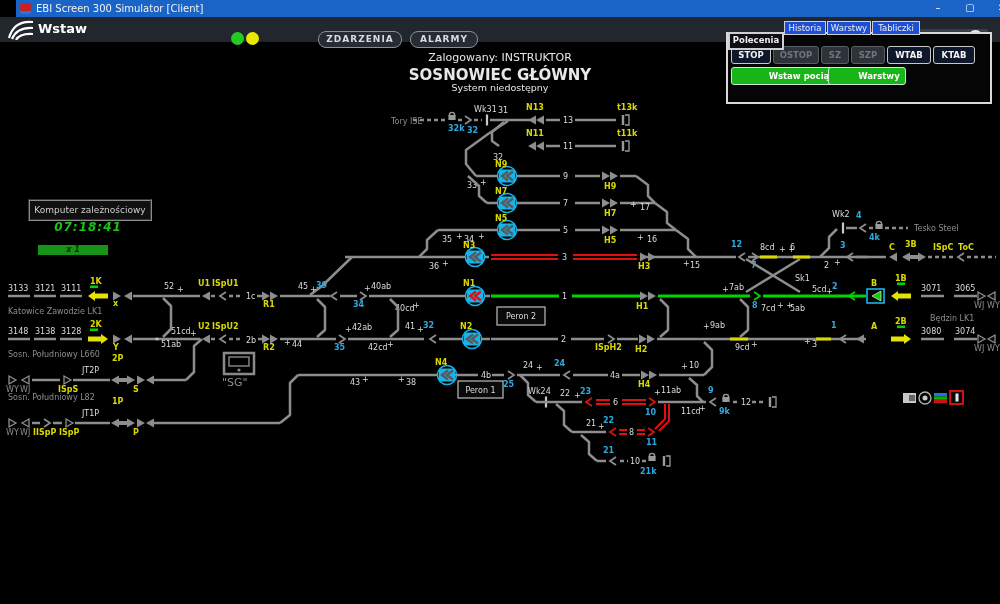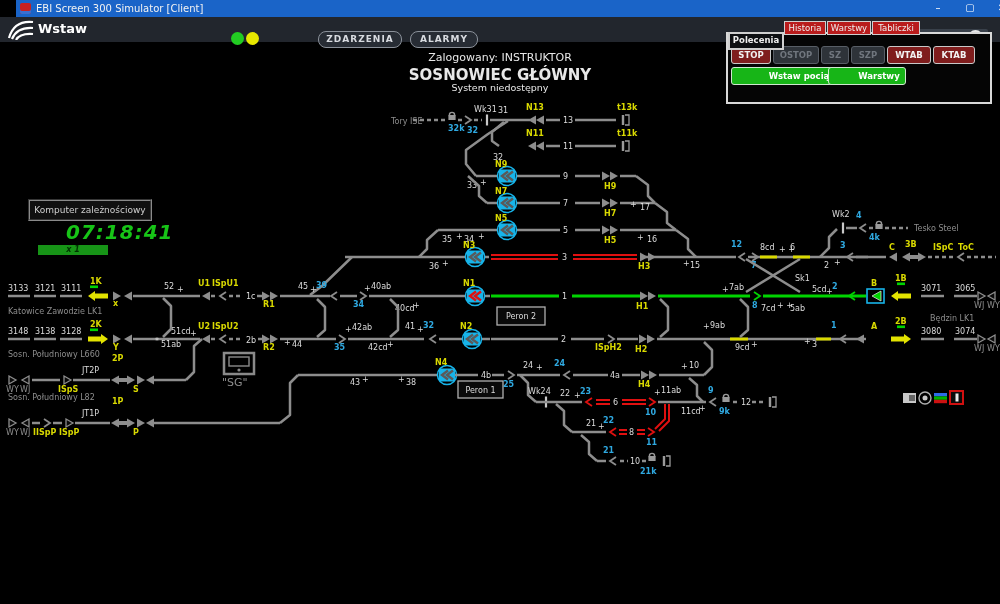--- a/index.html
+++ b/index.html
@@ -17,35 +17,35 @@
   .dot{position:absolute;top:15px;width:13px;height:13px;border-radius:50%;}
   .tb-btn{position:absolute;top:14px;height:15px;border:1px solid #8a9099;border-radius:8px;background:#272c34;
     color:#d8dbe0;font-size:9px;font-weight:bold;letter-spacing:1px;text-align:center;line-height:15px;}
   #userbar{position:absolute;left:852px;top:12px;width:136px;height:18px;background:#39404a;border-radius:2px;}
   #userbar .uname{position:absolute;left:24px;top:4px;color:#38d538;font-size:9px;font-weight:bold;letter-spacing:1px;}
   #userbar .uavatar{position:absolute;right:5px;top:1px;width:15px;height:15px;border-radius:50%;background:#e8e8e8;}
   #userbar .uavatar:after{content:"";position:absolute;left:4.5px;top:2.5px;width:6px;height:6px;border-radius:50%;background:#39404a;}
   #userbar .uavatar:before{content:"";position:absolute;left:2.5px;top:9px;width:10px;height:6px;border-radius:5px 5px 0 0;background:#39404a;}
   
   #cmdpanel{position:absolute;left:726px;top:32px;width:262px;height:68px;background:#050505;border:2px solid #d8d8d8;z-index:5;}
-  .tab{position:absolute;height:12px;background:#b91c1c;border:1px solid #cfcfcf;color:#eee;font-size:8.5px;
+  .tab{position:absolute;height:12px;background:#1d4ed8;border:1px solid #cfcfcf;color:#eee;font-size:8.5px;
     text-align:center;line-height:12px;z-index:6;}
   .tab.active{height:14px;font-weight:bold;border-width:2px;background:#0d0f12;}
   .pgroup{position:absolute;left:3px;top:0px;color:#fff;font-size:10px;font-weight:bold;}
-  .pbtn{position:absolute;height:16px;border:1px solid #c8c8c8;border-radius:3px;background:#7f1d1d;color:#f2f2f2;
+  .pbtn{position:absolute;height:16px;border:1px solid #c8c8c8;border-radius:3px;background:#0f172a;color:#f2f2f2;
     font-size:8.5px;font-weight:bold;text-align:center;line-height:16px;}
   .pbtn.disabled{background:#2e3339;color:#70767e;border-color:#585e66;}
   .pbtn.green{background:#17b517;border-color:#cfe8cf;color:#fff;padding-left:24px;}
   
   .hdr{position:absolute;width:1000px;text-align:center;color:#e8e8e8;}
   
   #ilock{position:absolute;left:28px;top:199px;width:120px;height:18px;background:#101010;border:2px groove #8a8a8a;
     color:#cfcfcf;font-size:9px;text-align:center;line-height:18px;}
-  #clock{position:absolute;left:30px;top:220px;width:116px;text-align:left;color:#17c417;font-size:20px;
-    font-weight:bold;font-style:italic;letter-spacing:1px;margin-left:36px;}
+  #clock{position:absolute;left:30px;top:220px;width:116px;text-align:center;color:#17c417;font-size:12px;
+    font-weight:bold;font-style:italic;letter-spacing:1px;}
   #speedbar{position:absolute;left:38px;top:245px;width:70px;height:10px;background:#179417;color:#003300;
     font-size:8px;font-weight:bold;font-style:italic;text-align:center;line-height:10px;}
   #diagram{position:absolute;left:0;top:0;width:1000px;height:604px;}
 </style>
 </head>
 <body>
 
 <div id="titlebar">
   <span class="ticon"></span>
   <span class="ttext">EBI Screen 300 Simulator [Client]</span>

